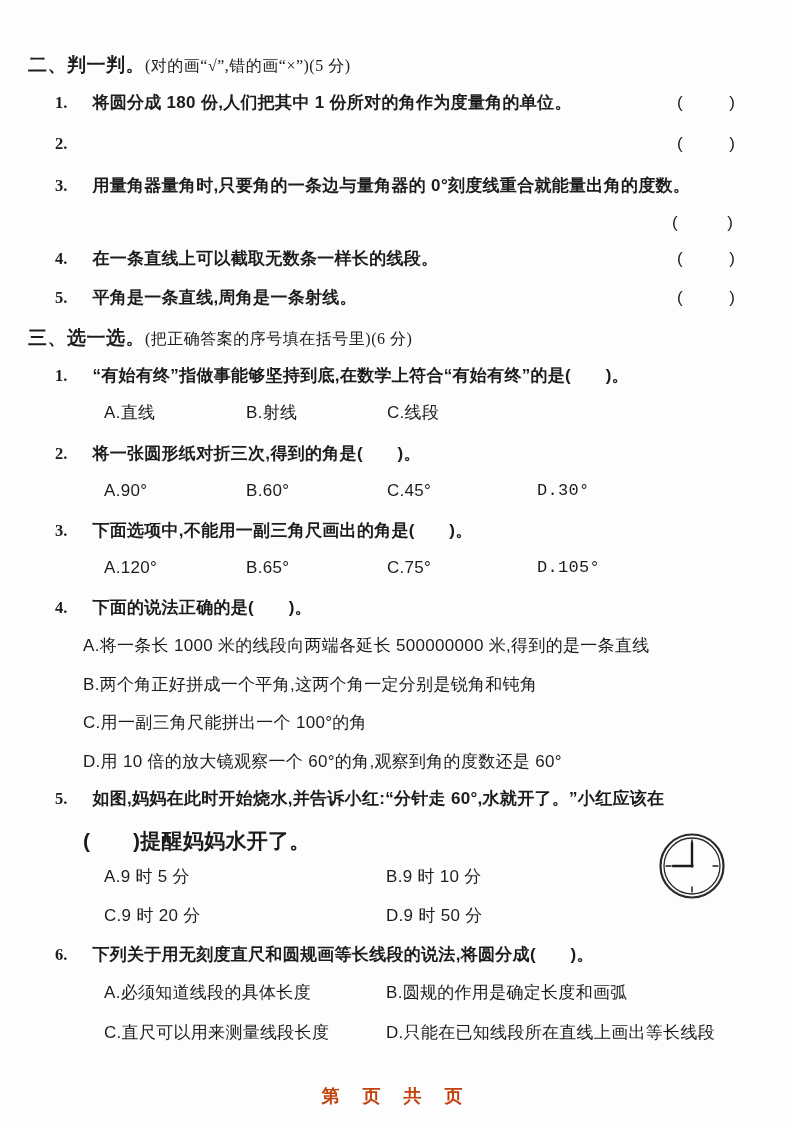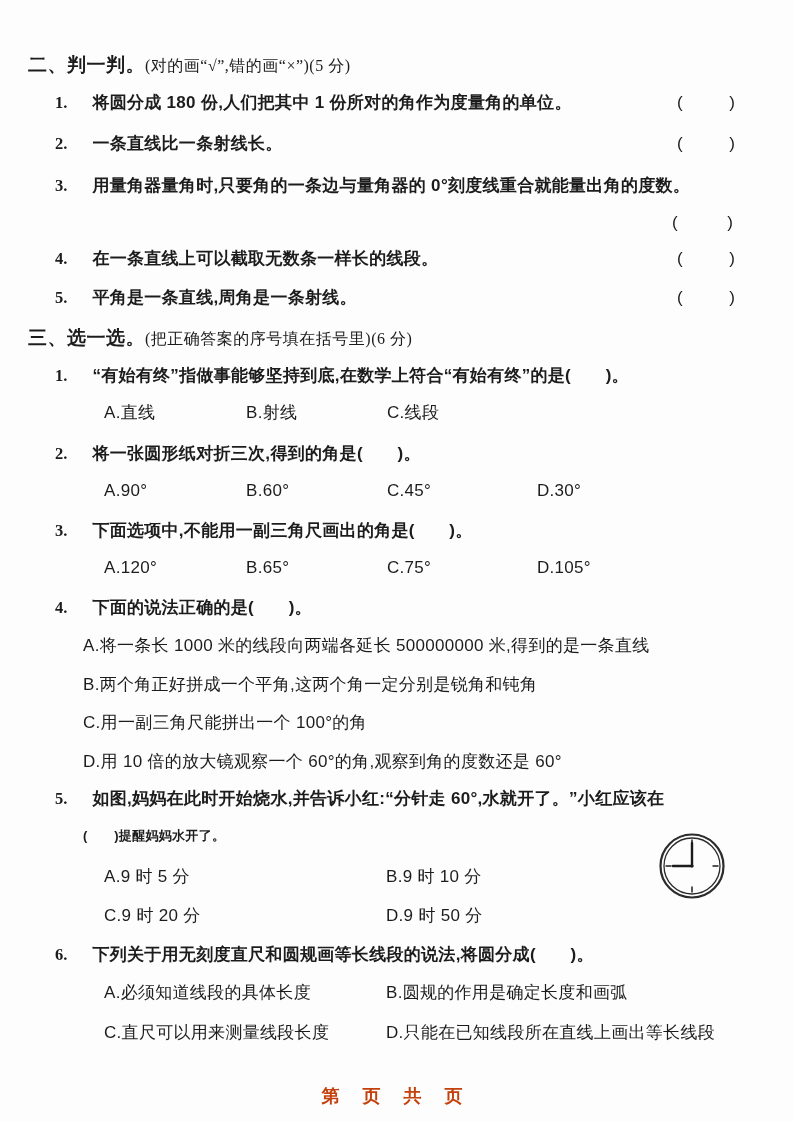--- a/index.html
+++ b/index.html
@@ -23,23 +23,23 @@
   .qnum{font-weight:700;font-family:"Liberation Serif",serif;font-size:16.5px;margin-right:9px;flex:0 0 auto;}
   .qtext{font-weight:600;letter-spacing:0.3px;margin-left:16px;}
   .bracket{
     margin-left:auto;margin-right:58px;flex:0 0 auto;
     width:58px;display:inline-flex;justify-content:space-between;
     font-size:17px;font-weight:500;
   }
   .bracket-row{position:absolute;left:672px;width:61px;display:flex;justify-content:space-between;font-size:17px;font-weight:500;}
   .optrow{position:absolute;left:0;width:793px;height:22px;font-size:17px;line-height:22px;white-space:nowrap;}
   .opt{position:absolute;font-weight:500;letter-spacing:0.3px;margin-left:21px;}
-  .c1{left:83px;} .c2{left:225px;} .c3{left:366px;} .c4{left:516px;} .cB{left:365px;}
+  .c1{left:83px;} .c2{left:225px;} .c3{left:366px;} .c4{left:516px;font-family:Liberation Mono, monospace;} .cB{left:365px;}
   .optline{position:absolute;left:83px;font-size:17px;line-height:22px;font-weight:500;letter-spacing:0.3px;white-space:nowrap;}
-  .q5line2{position:absolute;left:83px;font-size:13px;font-weight:600;letter-spacing:0.3px;white-space:nowrap;}
+  .q5line2{position:absolute;left:83px;font-size:21px;font-weight:600;letter-spacing:0.3px;white-space:nowrap;}
   .clock-fig{position:absolute;left:658px;top:832px;width:68px;height:68px;}
   .footer{
     position:absolute;top:1084px;left:0;width:100%;
     text-align:center;font-size:18px;font-weight:600;
     letter-spacing:9px;color:#c2410c;
   }
 </style>
 </head>
 <body>
 
@@ -53,21 +53,20 @@
     <span class="qnum">1.</span>
     <span class="qtext">将圆分成 180 份,人们把其中 1 份所对的角作为度量角的单位。</span>
     <span class="bracket">
         <span>(</span>
         <span>)</span>
       </span>
   </div>
 
   <div class="qrow" style="top:133px">
     <span class="qnum">2.</span>
-    <span class="qtext">一条直线比一条射线长。</span>
     <span class="bracket">
         <span>(</span>
         <span>)</span>
       </span>
   </div>
 
   <div class="qrow" style="top:175px">
     <span class="qnum">3.</span>
     <span class="qtext">用量角器量角时,只要角的一条边与量角器的 0°刻度线重合就能量出角的度数。</span>
   </div>

